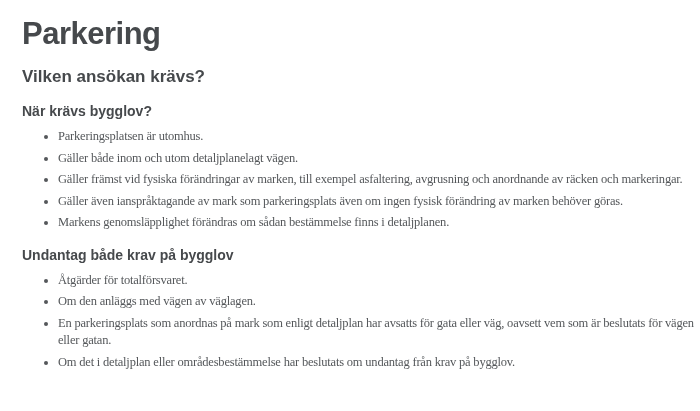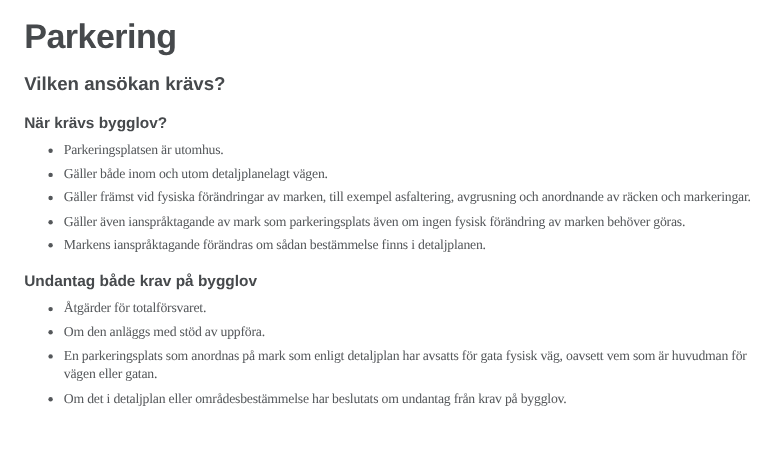--- a/index.html
+++ b/index.html
@@ -71,25 +71,25 @@
   <h2 class="section-heading">Vilken ansökan krävs?</h2>
 
 
   <h3 class="sub-heading">När krävs bygglov?</h3>
 
   <ul class="bullet-list">
     <li>Parkeringsplatsen är utomhus.</li>
     <li>Gäller både inom och utom detaljplanelagt vägen.</li>
     <li>Gäller främst vid fysiska förändringar av marken, till exempel asfaltering, avgrusning och anordnande av räcken och markeringar.</li>
     <li>Gäller även ianspråktagande av mark som parkeringsplats även om ingen fysisk förändring av marken behöver göras.</li>
-    <li>Markens ianspråktagande förändras om sådan bestämmelse finns i detaljplanen.</li>
+    <li>Markens genomsläpplighet förändras om sådan bestämmelse finns i detaljplanen.</li>
   </ul>
 
   <h3 class="sub-heading">Undantag både krav på bygglov</h3>
 
   <ul class="bullet-list">
     <li>Åtgärder för totalförsvaret.</li>
-    <li>Om den anläggs med stöd av uppföra.</li>
-    <li>En parkeringsplats som anordnas på mark som enligt detaljplan har avsatts för gata fysisk väg, oavsett vem som är huvudman för vägen eller gatan.</li>
+    <li>Om den anläggs med vägen av väglagen.</li>
+    <li>En parkeringsplats som anordnas på mark som enligt detaljplan har avsatts för gata eller väg, oavsett vem som är beslutats för vägen eller gatan.</li>
     <li>Om det i detaljplan eller områdesbestämmelse har beslutats om undantag från krav på bygglov.</li>
   </ul>
 
 </div>
 
 </body></html>

